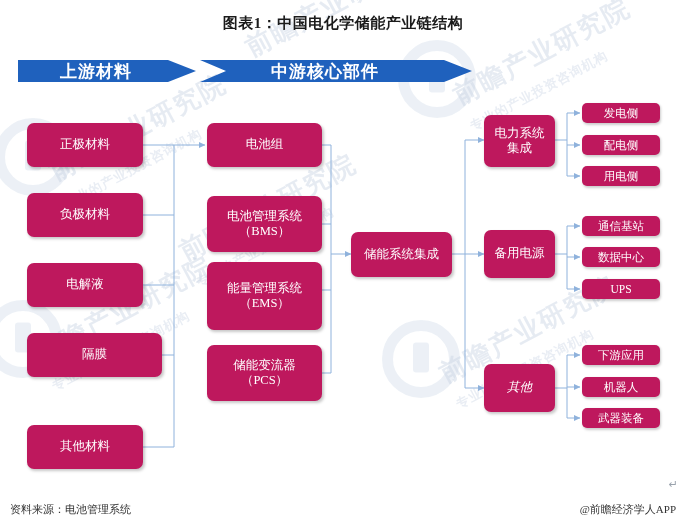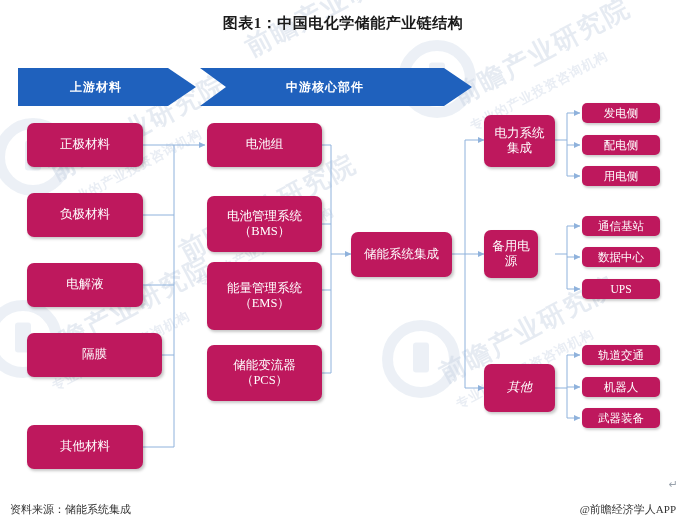--- a/index.html
+++ b/index.html
@@ -65,27 +65,27 @@
 
   
   #banner-row {
     position: absolute;
     top: 52px; left: 18px;
     width: 650px; height: 38px;
     z-index: 3;
   }
   .chevron {
     position: absolute;
-    top: 16px; height: 38px;
+    top: 8px; height: 22px;
     background: #1f61bd;
     display: flex;
     align-items: center;
     justify-content: center;
     color: #ffffff;
-    font-size: 12px;
+    font-size: 17px;
     font-weight: 700;
     letter-spacing: 1px;
     font-family: "Liberation Serif", "DejaVu Serif", serif;
   }
   .chev-1 {
     left: 0; width: 178px;
     clip-path: polygon(0 0, 150px 0, 178px 50%, 150px 100%, 0 100%);
     padding-right: 22px;
   }
   .chev-2 {
@@ -239,30 +239,30 @@
 （BMS）</div>
 <div class="node" style="left:207px; top:262px; width:115px; height:68px; white-space:pre-line;">能量管理系统
 （EMS）</div>
 <div class="node" style="left:207px; top:345px; width:115px; height:56px; white-space:pre-line;">储能变流器
 （PCS）</div>
 
 <div class="node hub" style="left:351px; top:232px; width:101px; height:45px;">储能系统集成</div>
 
 <div class="node" style="left:484px; top:115px; width:71px; height:52px; white-space:pre-line;">电力系统
 集成</div>
-<div class="node" style="left:484px; top:230px; width:54px; height:48px;">备用电源</div>
+<div class="node" style="left:484px; top:230px; width:71px; height:48px;">备用电源</div>
 <div class="node" style="left:484px; top:364px; width:71px; height:48px;font-style:italic;">其他</div>
 
 <div class="node small" style="left:582px; top:103px; width:78px; height:20px;">发电侧</div>
 <div class="node small" style="left:582px; top:135px; width:78px; height:20px;">配电侧</div>
 <div class="node small" style="left:582px; top:166px; width:78px; height:20px;">用电侧</div>
 
 <div class="node small" style="left:582px; top:216px; width:78px; height:20px;">通信基站</div>
 <div class="node small" style="left:582px; top:247px; width:78px; height:20px;">数据中心</div>
 <div class="node small" style="left:582px; top:279px; width:78px; height:20px;">UPS</div>
 
-<div class="node small" style="left:582px; top:345px; width:78px; height:20px;">轨道交通</div>
+<div class="node small" style="left:582px; top:345px; width:78px; height:20px;">下游应用</div>
 <div class="node small" style="left:582px; top:377px; width:78px; height:20px;">机器人</div>
 <div class="node small" style="left:582px; top:408px; width:78px; height:20px;text-align:right;">武器装备</div>
 
 <div id="pilcrow">↵</div>
-<div id="footer-source">资料来源：储能系统集成</div>
+<div id="footer-source">资料来源：电池管理系统</div>
 <div id="footer-brand">@前瞻经济学人APP</div>
 
 </body></html>

